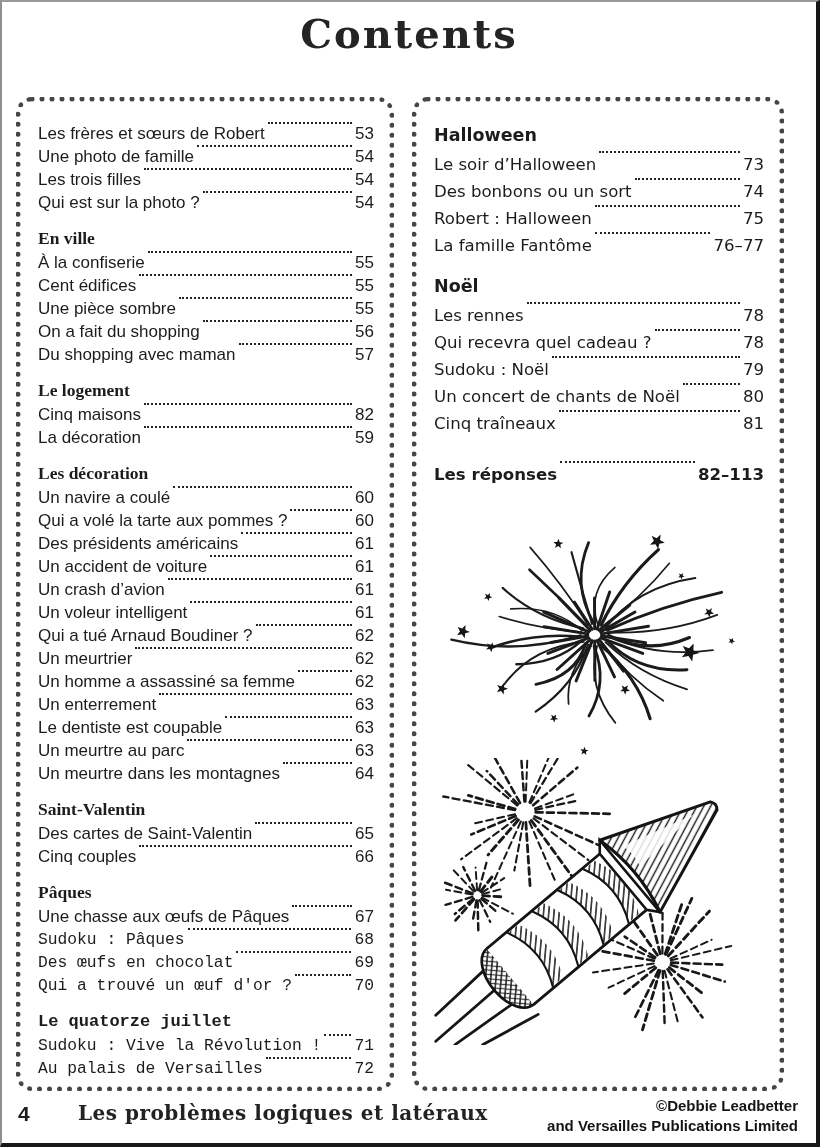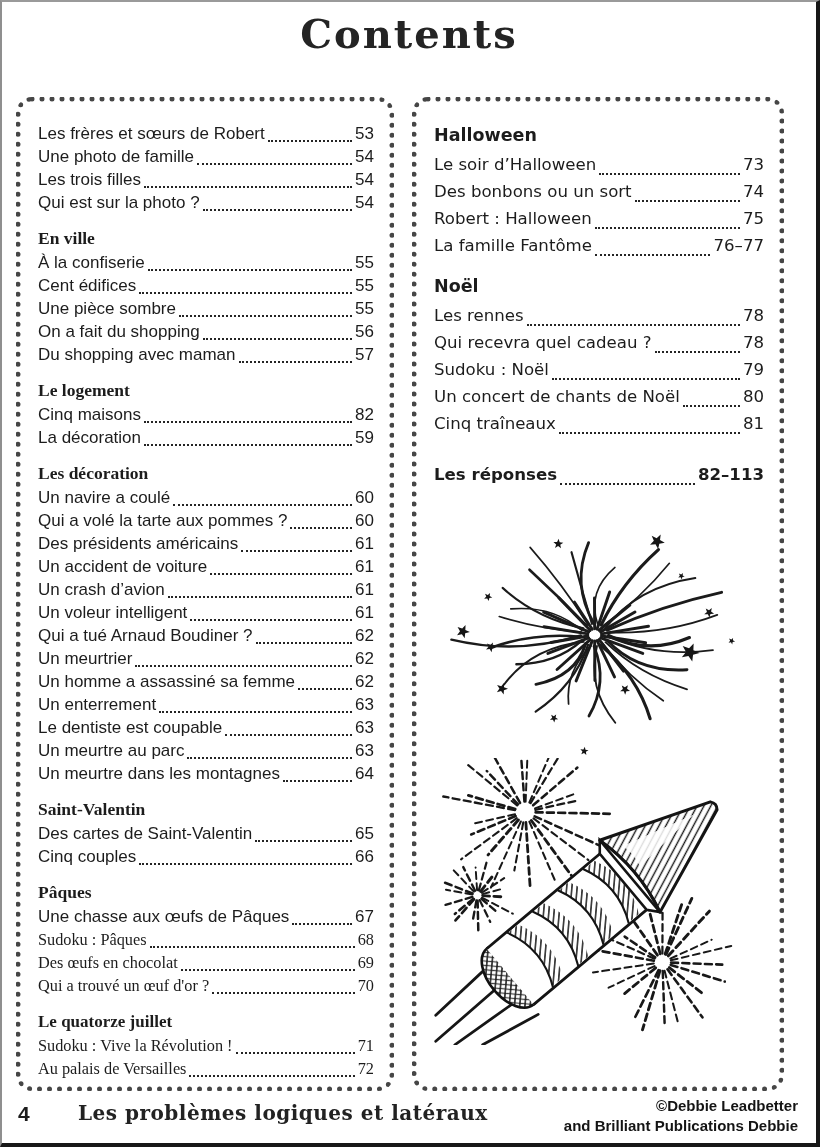--- a/index.html
+++ b/index.html
@@ -15,27 +15,27 @@
     font-family:"DejaVu Serif",serif;font-weight:700;font-size:40px;
     letter-spacing:2px;color:#242424;
   }
   .panel{
     position:absolute;top:95px;height:994px;box-sizing:border-box;
     border:5px dotted #464646;border-radius:16px;
     padding:20px 15px 0 17px;background:#fff;
   }
   #panel-left{left:14px;width:378px;}
   #panel-right{left:410px;width:372px;}
-  .toc-row{display:flex;align-items:flex-end;font-size:17px;line-height:23px;white-space:nowrap;}
+  .toc-row{display:flex;align-items:flex-start;font-size:17px;line-height:23px;white-space:nowrap;}
   .toc-heading{font-weight:700;font-size:17.5px;line-height:23px;margin:13px 0 1px 0;font-family:Liberation Serif, serif;}
   .toc-heading:first-child{margin-top:0;}
   .toc-leader{flex:1 1 auto;min-width:10px;border-bottom:2.4px dotted #242424;margin:0 3px 3px 3px;}
   .toc-page{flex:0 0 auto;}
   
-  .alt{font-family:Liberation Serif, serif;font-size:16.3px;}
+  .alt{font-family:Liberation Mono, monospace;font-size:16.3px;}
   .toc-heading.alt{font-size:17px;}
   #panel-right .toc-row{font-family:"DejaVu Sans",sans-serif;font-size:16.6px;line-height:27px;}
   #panel-right .toc-heading{font-family:"DejaVu Sans",sans-serif;font-size:17.5px;line-height:27px;margin:14px 0 2px 0;}
   #panel-right .toc-heading:first-child{margin-top:0;}
   .standalone{margin-top:24px;font-weight:700;}
   #illustrations{margin-top:10px;}
   #illustrations svg{display:block;margin:0 auto;}
   
   #footer-number{position:absolute;left:16px;top:1100px;font-size:21px;font-weight:700;}
   #footer-title{
@@ -453,16 +453,16 @@
           <path d="M190,-54 Q204,0 190,54" fill="none" stroke="#141414" stroke-width="3"></path>
         </g>
       </svg>
     </div>
   </div>
 
   <div id="footer-number">4</div>
   <div id="footer-title">Les problèmes logiques et latéraux</div>
   <div id="footer-copy">
     <div>©Debbie Leadbetter</div>
-    <div>and Brilliant Publications Debbie</div>
+    <div>and Versailles Publications Limited</div>
   </div>
 
 </div>
 
 </body></html>

